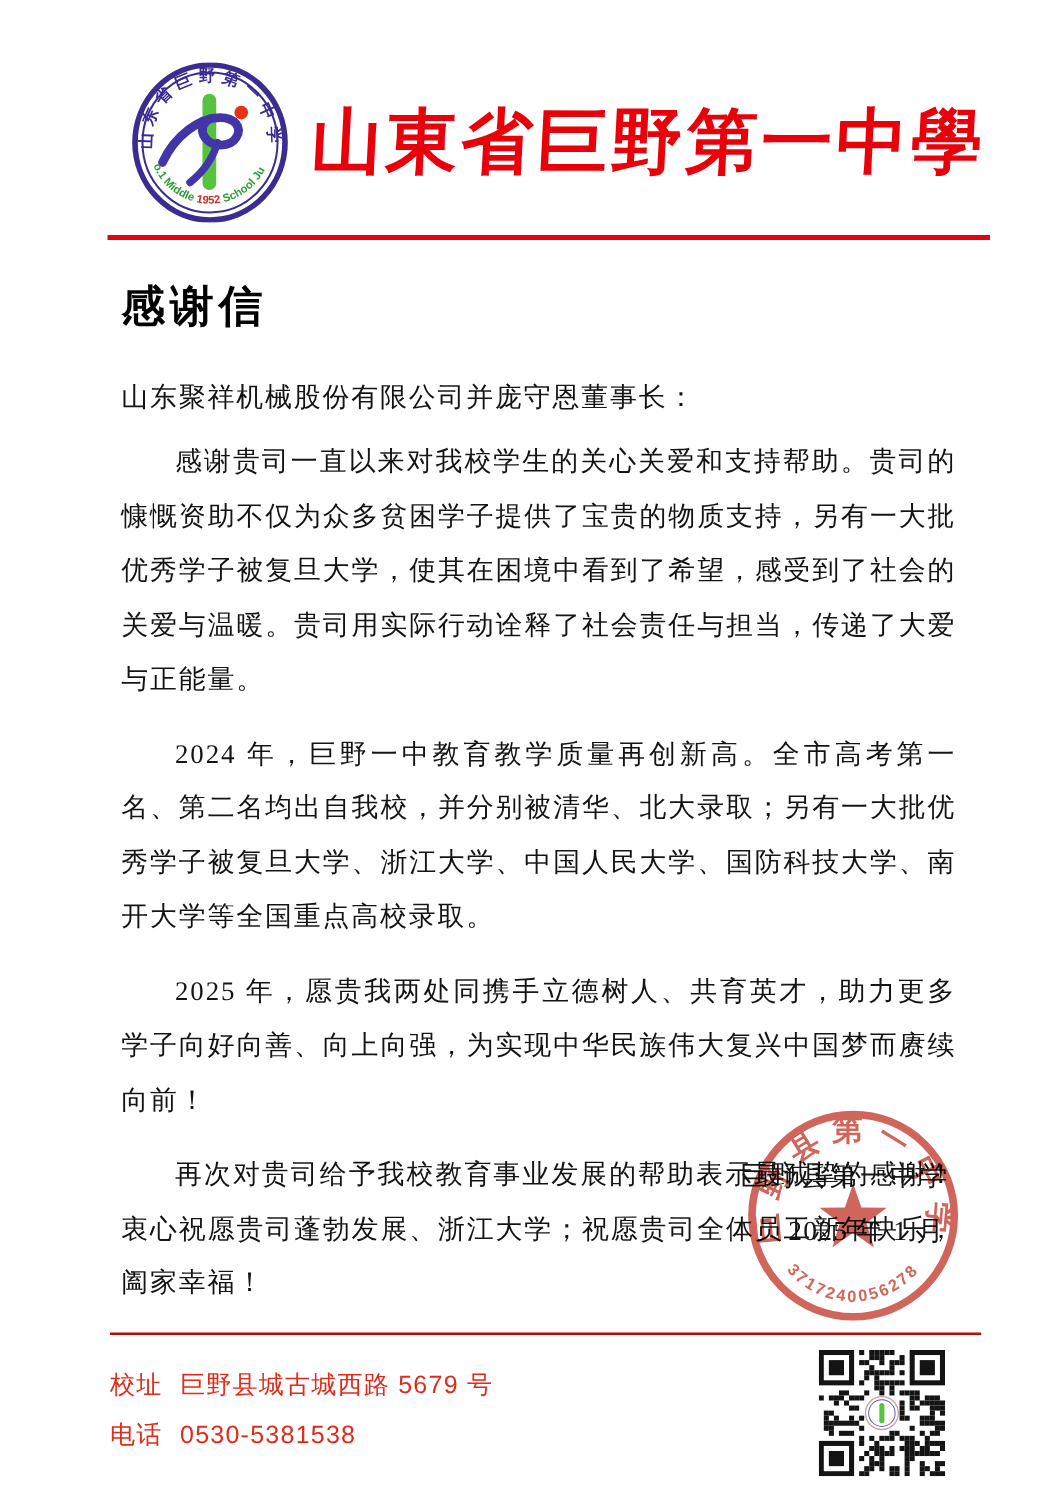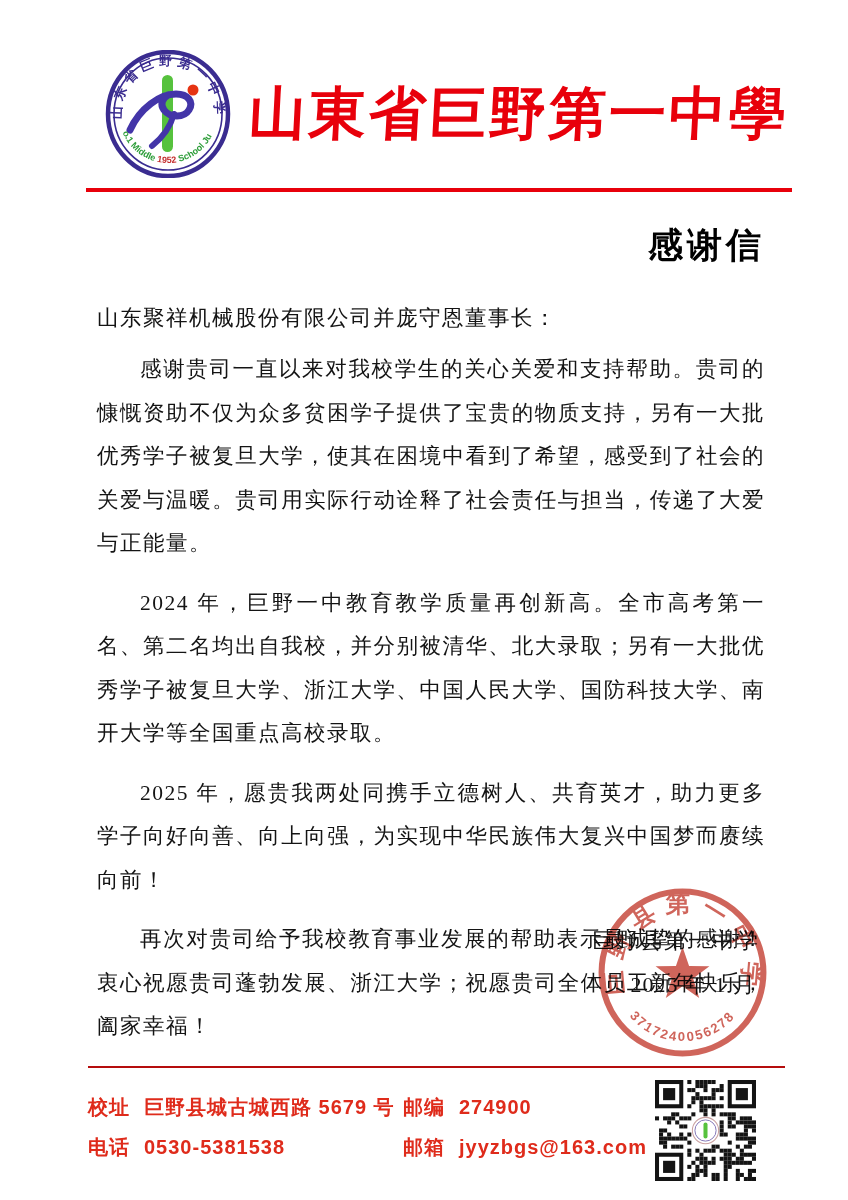--- a/index.html
+++ b/index.html
@@ -31,21 +31,21 @@
     color: #e8000b;
     letter-spacing: 3px;
     transform: skewX(-3deg);
     white-space: nowrap;
     font-family: "Liberation Serif", "DejaVu Serif", serif;
   }
   .rule-top { height: 4px; background: #e8000b; margin: 10px 56px 0 86px; }
   
   .doc-title {
     margin-top: 30px;
-    text-align: right;
+    text-align: left;
     font-size: 35px;
     font-weight: bold;
     letter-spacing: 4px;
     color: #000;
   }
   .letter-body { margin: 0 83px 0 97px; font-size: 21.5px; color: #141414; }
   .recipient { margin-top: 34px; letter-spacing: 1.5px; }
   .body-p {
     margin-top: 16px;
     line-height: 43.5px;
@@ -68,21 +68,21 @@
   .seal svg { width: 100%; height: 100%; }
   .seal-arc { font-family: "Liberation Sans", sans-serif; font-size: 24px; font-weight: bold; letter-spacing: 9px; fill: #c94f44; }
   .seal-num { font-family: "Liberation Sans", sans-serif; font-size: 13px; font-weight: bold; letter-spacing: 2px; fill: #c94f44; }
   
   .rule-bottom { position: absolute; top: 1066px; left: 88px; width: 697px; height: 2px; background: #b50d0d; }
   .footer {
     position: absolute; top: 1094px; left: 88px;
     display: flex;
     color: #df2b1b;
     font-family: "Liberation Sans", sans-serif;
-    font-size: 20px; font-weight: bold;
+    font-size: 20px; font-weight: normal;
     letter-spacing: 1px;
   }
   .f-col:first-child { width: 315px; }
   .f-row { margin-bottom: 13px; white-space: nowrap; }
   .f-label { margin-right: 14px; }
   .qr { position: absolute; top: 1080px; left: 655px; width: 101px; height: 101px; }
   .qr svg { width: 100%; height: 100%; }
 </style>
 </head>
 <body>
@@ -139,28 +139,20 @@
   </div>
 
   <div class="rule-bottom"></div>
   <footer class="footer">
     <div class="f-col">
       <div class="f-row">
         <span class="f-label">校址</span><span class="f-value">巨野县城古城西路 5679 号</span>
       </div>
       <div class="f-row">
         <span class="f-label">电话</span><span class="f-value">0530-5381538</span>
-      </div>
-    </div>
-    <div class="f-col">
-      <div class="f-row">
-        <span class="f-label">邮编</span><span class="f-value">274900</span>
-      </div>
-      <div class="f-row">
-        <span class="f-label">邮箱</span><span class="f-value">jyyzbgs@163.com</span>
       </div>
     </div>
   </footer>
 
   <div class="qr">
     <svg id="qr" viewBox="0 0 100 100" aria-hidden="true">
         <rect x="32" y="0" width="4" height="4" fill="#141414"></rect>
         <rect x="40" y="0" width="4" height="4" fill="#141414"></rect>
         <rect x="44" y="0" width="4" height="4" fill="#141414"></rect>
         <rect x="48" y="0" width="4" height="4" fill="#141414"></rect>

